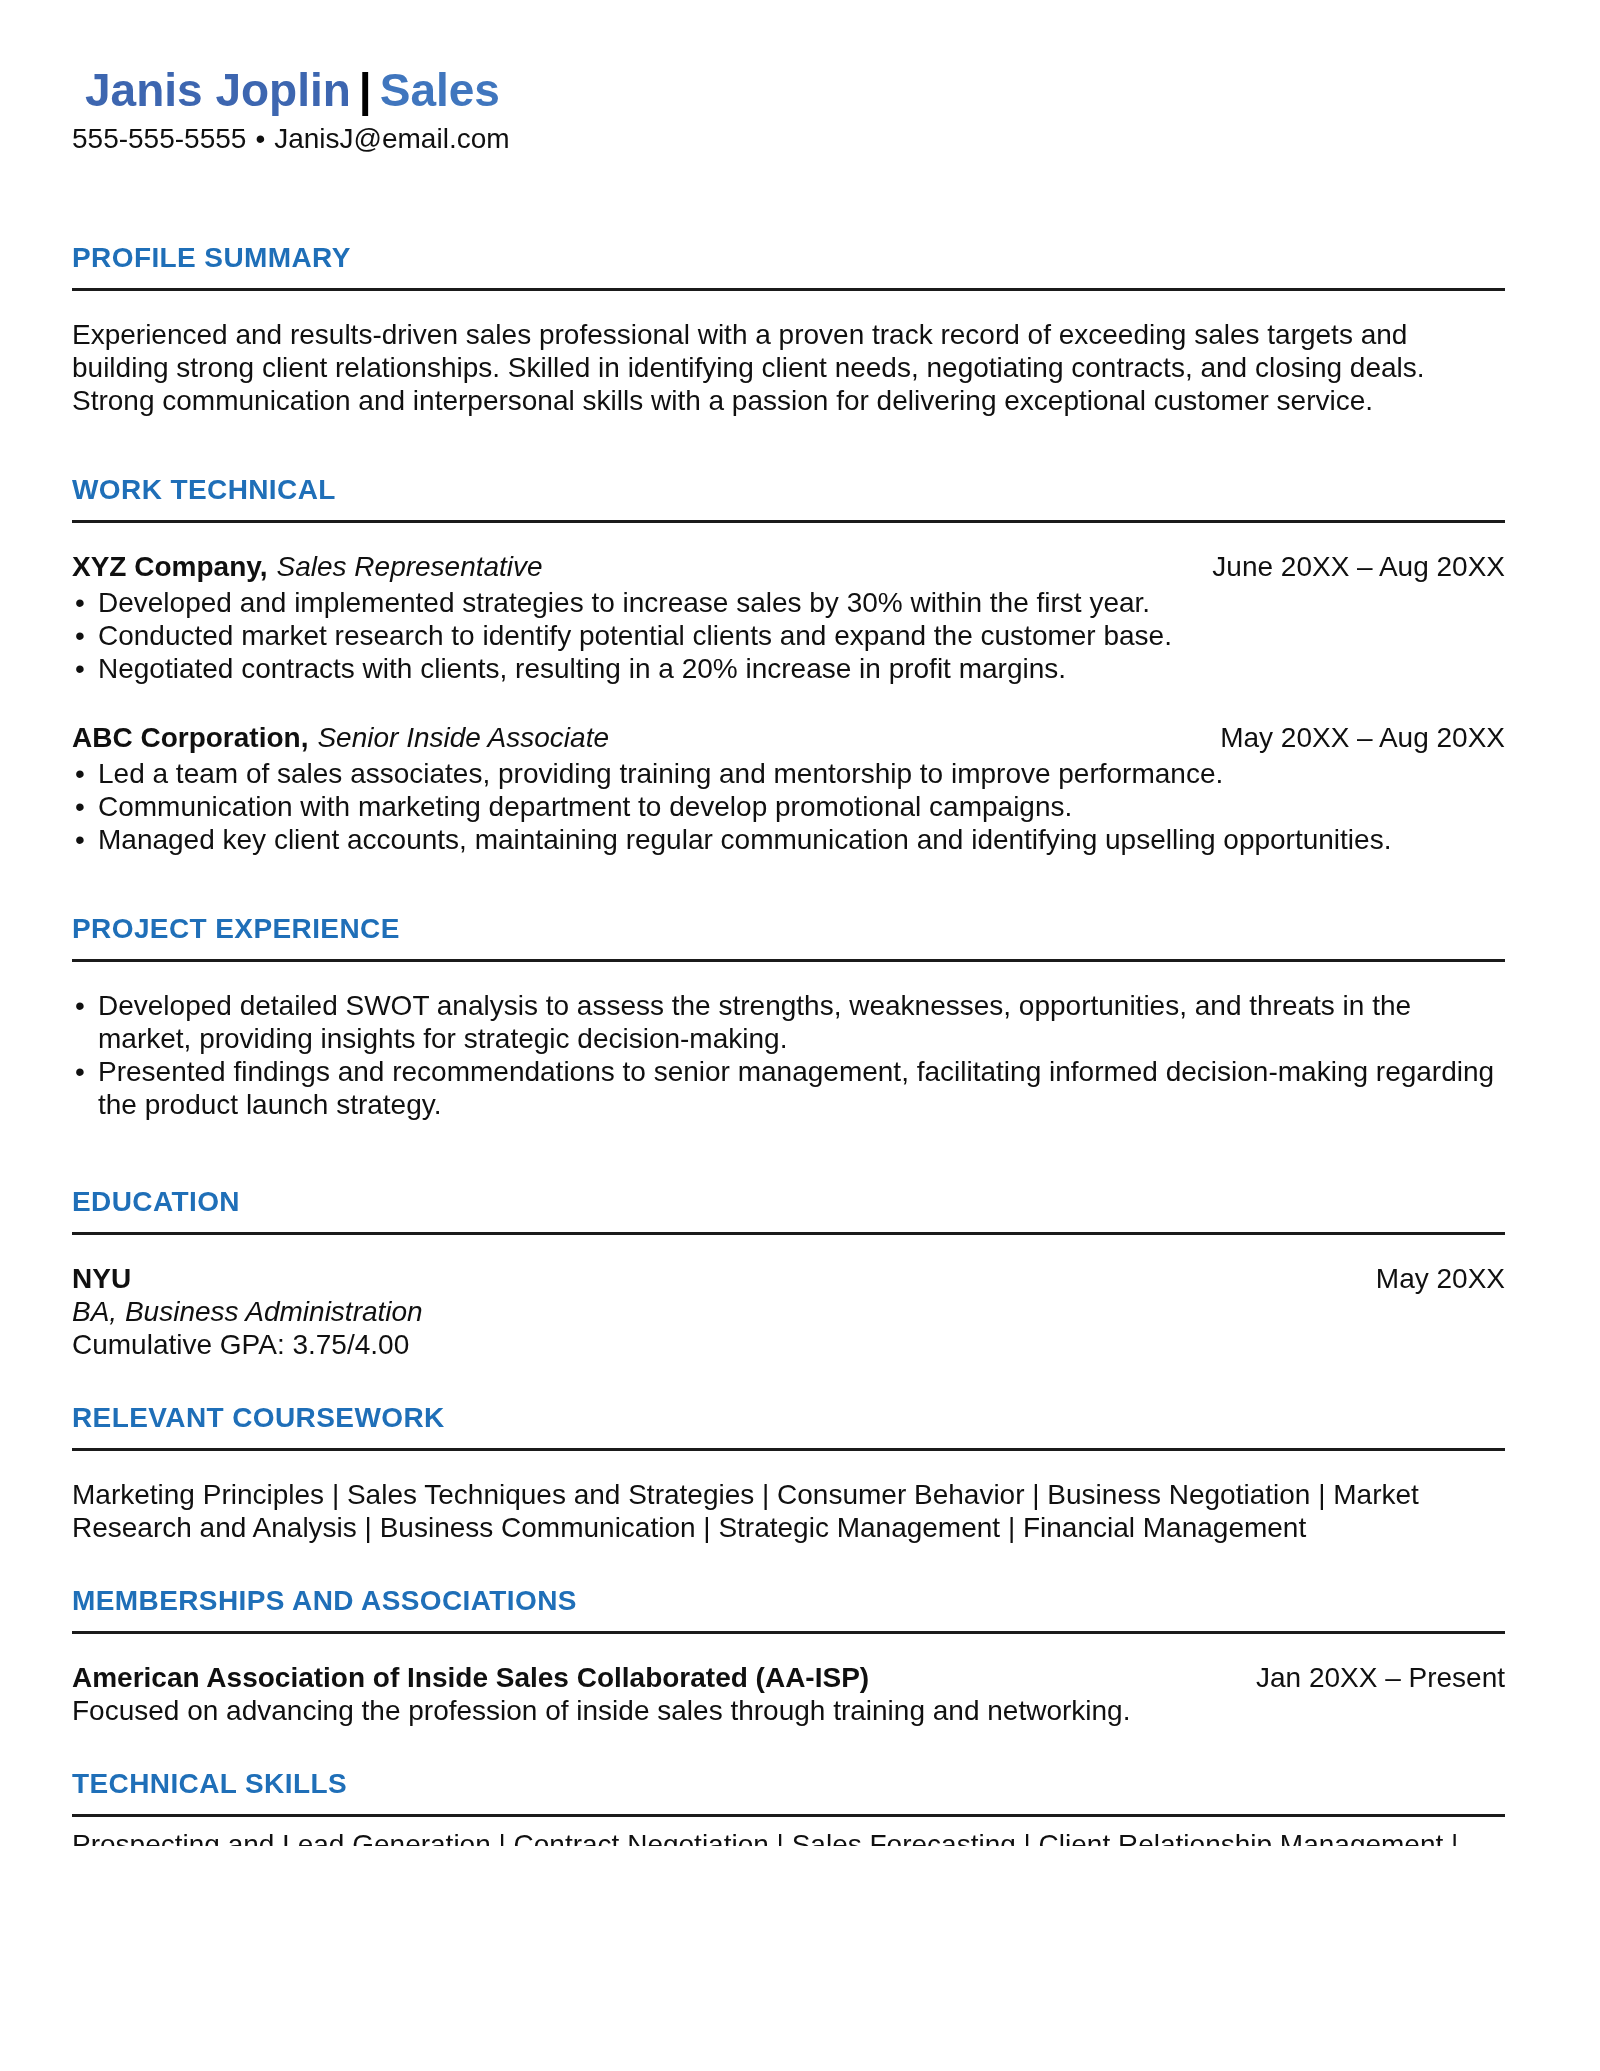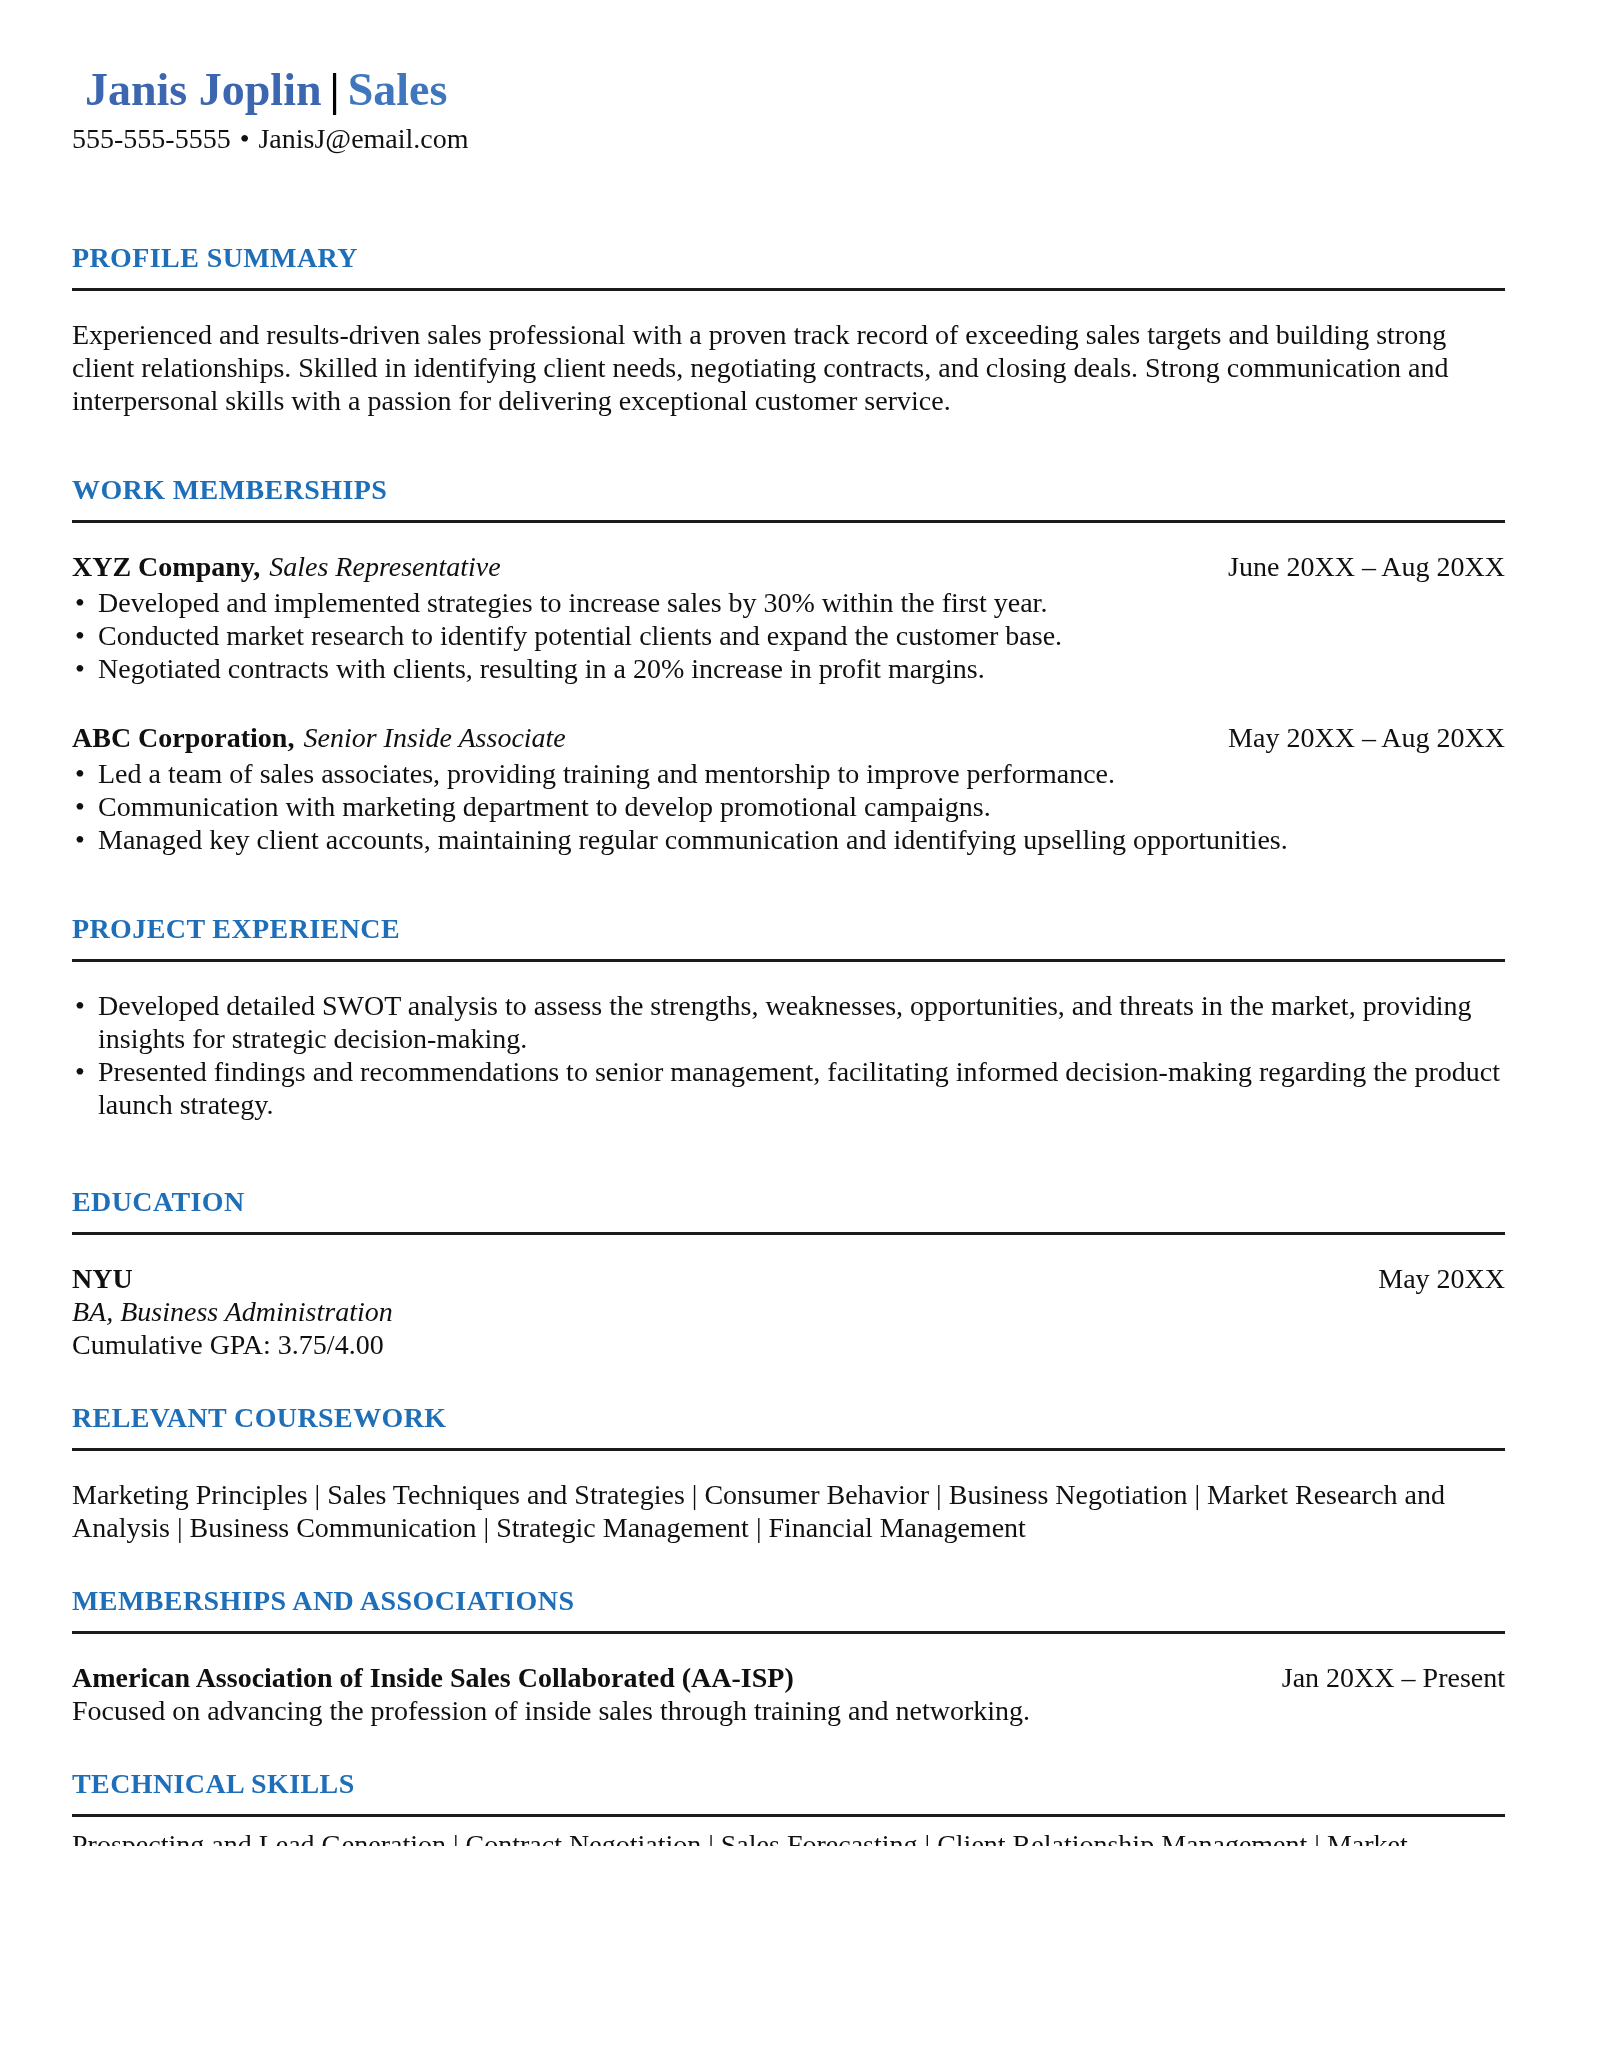--- a/index.html
+++ b/index.html
@@ -1,19 +1,19 @@
 <!DOCTYPE html>
 <html style="--name-blue: #3d66b0; --role-blue: #4076be; --heading-blue: #1f6fb8;"><head>
 <meta charset="utf-8">
 <style>
   html,body { margin:0; padding:0; background:#ffffff; }
   .page {
     position:relative; width:1600px; height:1846px; box-sizing:border-box;
     padding:64px 95px 0 72px; background:#fff; overflow:hidden;
-    font-family:Liberation Serif, serif;
+    font-family:Liberation Sans, sans-serif;
     color:#101010; font-size:28px; line-height:33px;border-radius:22px;
   }
   h1 { margin:0 0 0 13px; font-size:46px; line-height:52px; font-weight:bold; white-space:nowrap; }
   .name  { color:var(--name-blue,#3d66b0); }
   .divider { color:#000; margin:0 8px; }
   .role  { color:var(--role-blue,#4076be); }
   .contact { margin-top:6px; }
   .contact .sep { margin:0 9px; }
 
   section { margin-top:56px; }
@@ -56,21 +56,21 @@
   </header>
 
   <section class="first">
     <h2 class="sec-head">PROFILE SUMMARY</h2>
     <div class="sec-body">
       <p class="para">Experienced and results-driven sales professional with a proven track record of exceeding sales targets and building strong client relationships. Skilled in identifying client needs, negotiating contracts, and closing deals. Strong communication and interpersonal skills with a passion for delivering exceptional customer service.</p>
     </div>
   </section>
 
   <section>
-    <h2 class="sec-head">WORK MEMBERSHIPS</h2>
+    <h2 class="sec-head">WORK TECHNICAL</h2>
     <div class="sec-body">
       <div class="entry">
         <div class="entry-head">
           <div><span class="bold">XYZ Company,</span><span class="entry-role">Sales Representative</span></div>
           <div class="entry-dates">June 20XX – Aug 20XX</div>
         </div>
         <ul class="bullets">
           <li>
               <span class="marker">•</span>
               <span class="li-text">Developed and implemented strategies to increase sales by 30% within the first year.</span>

